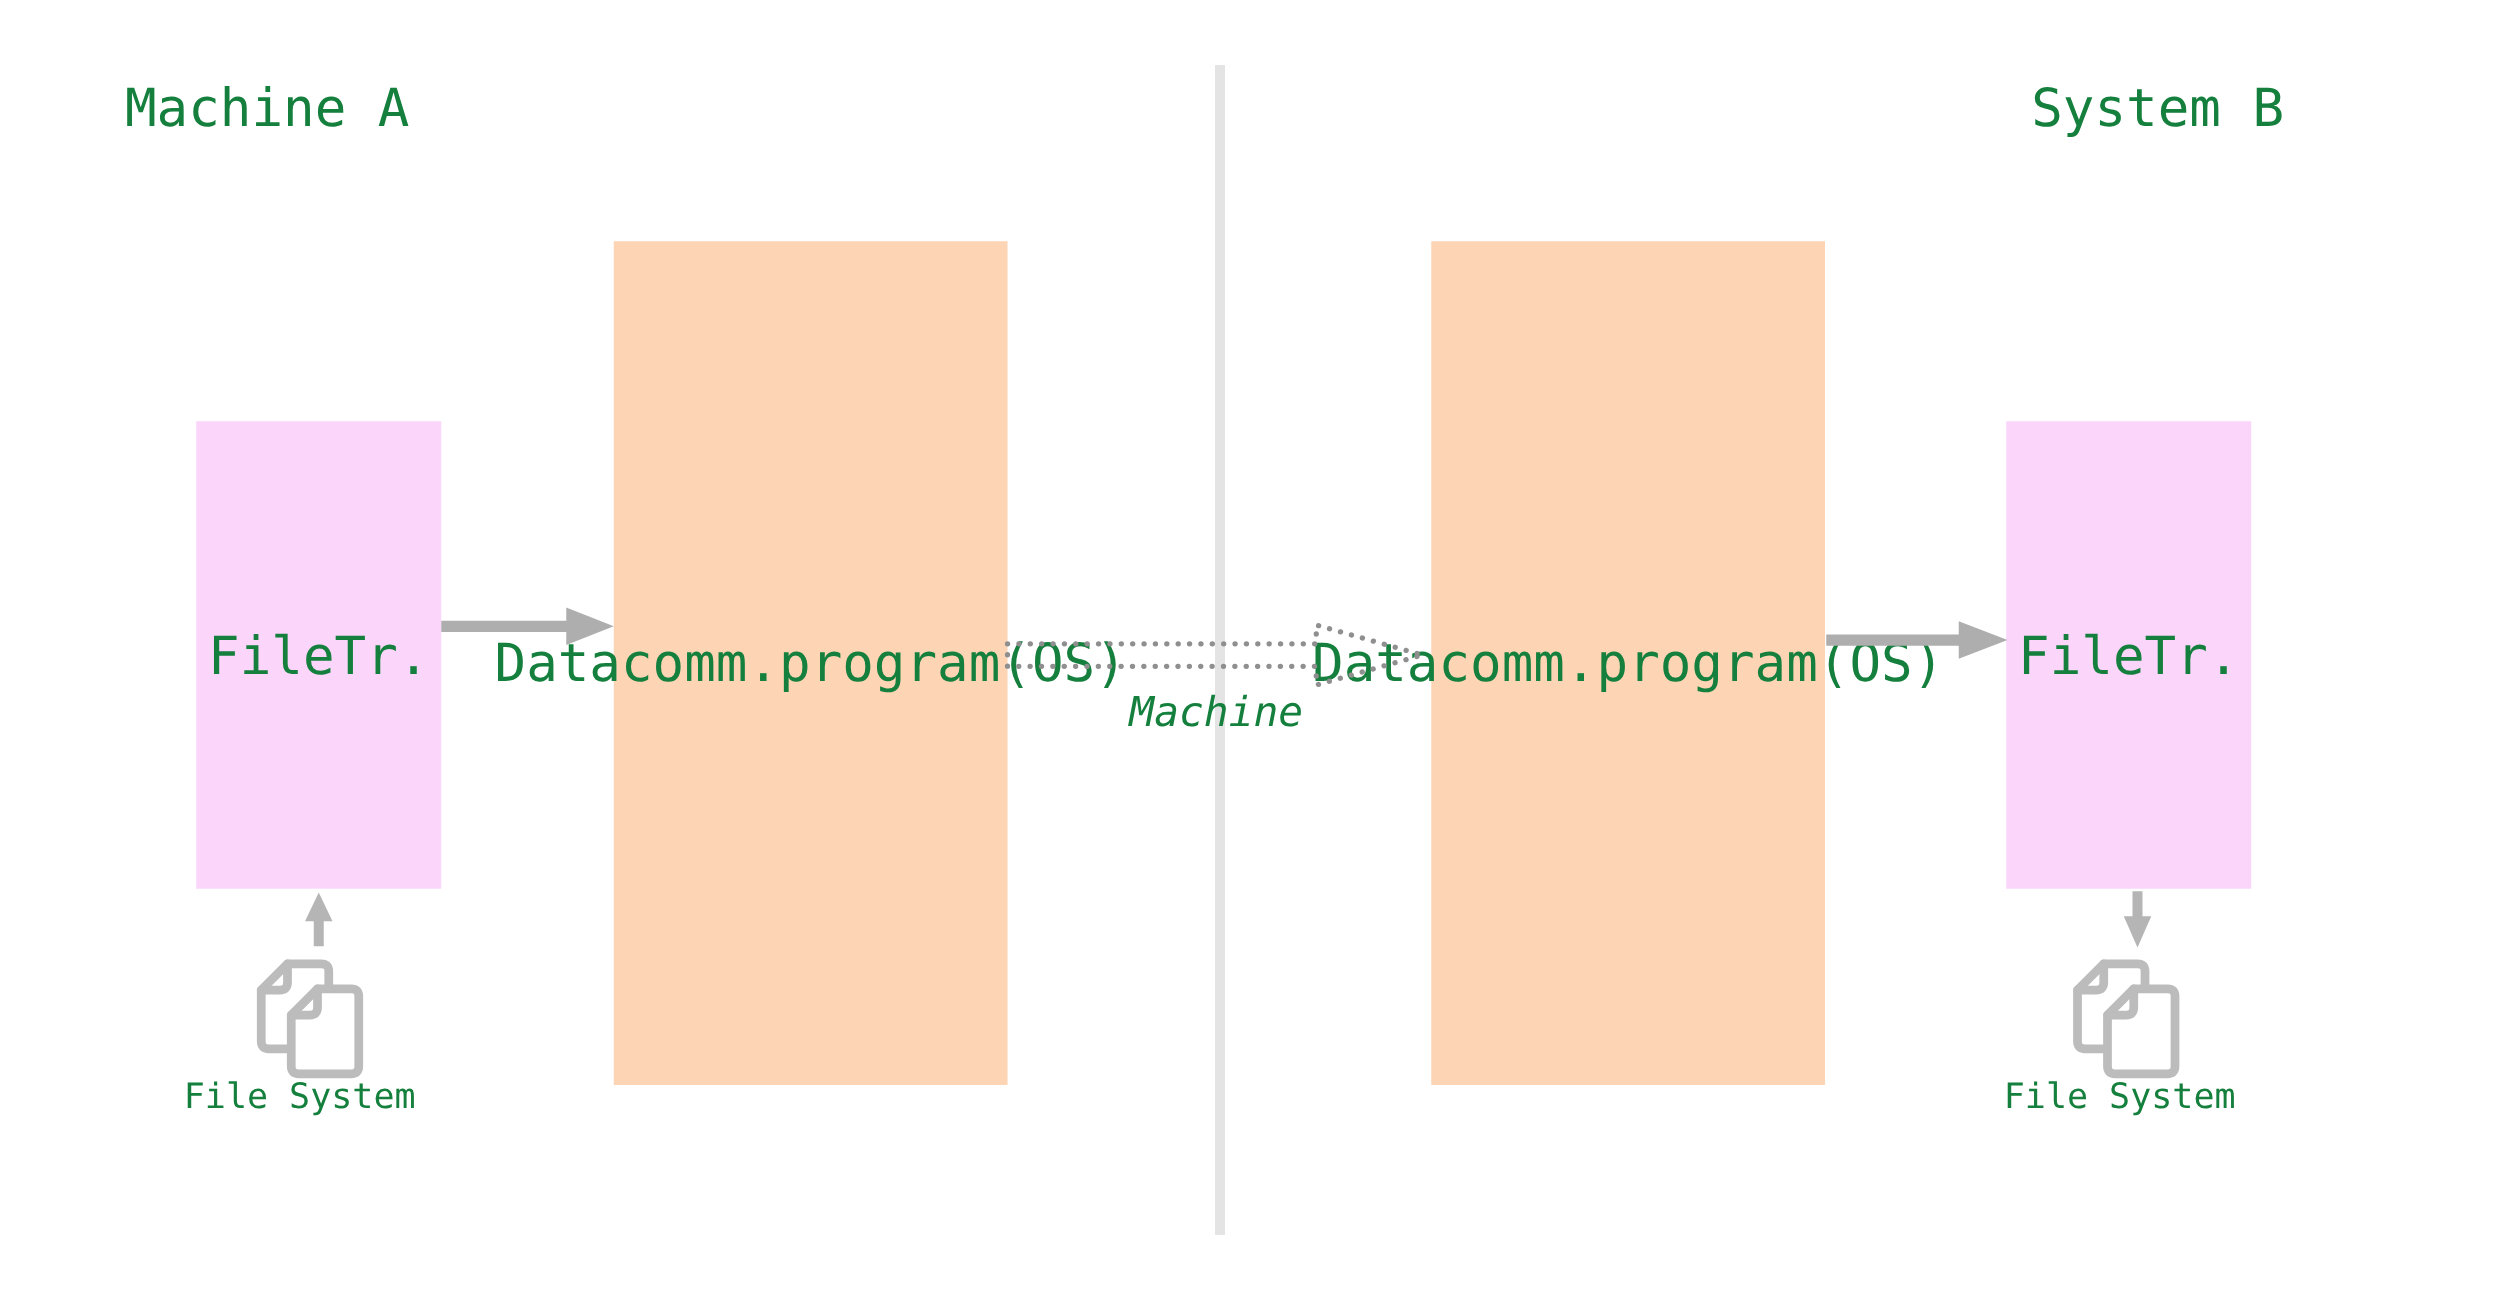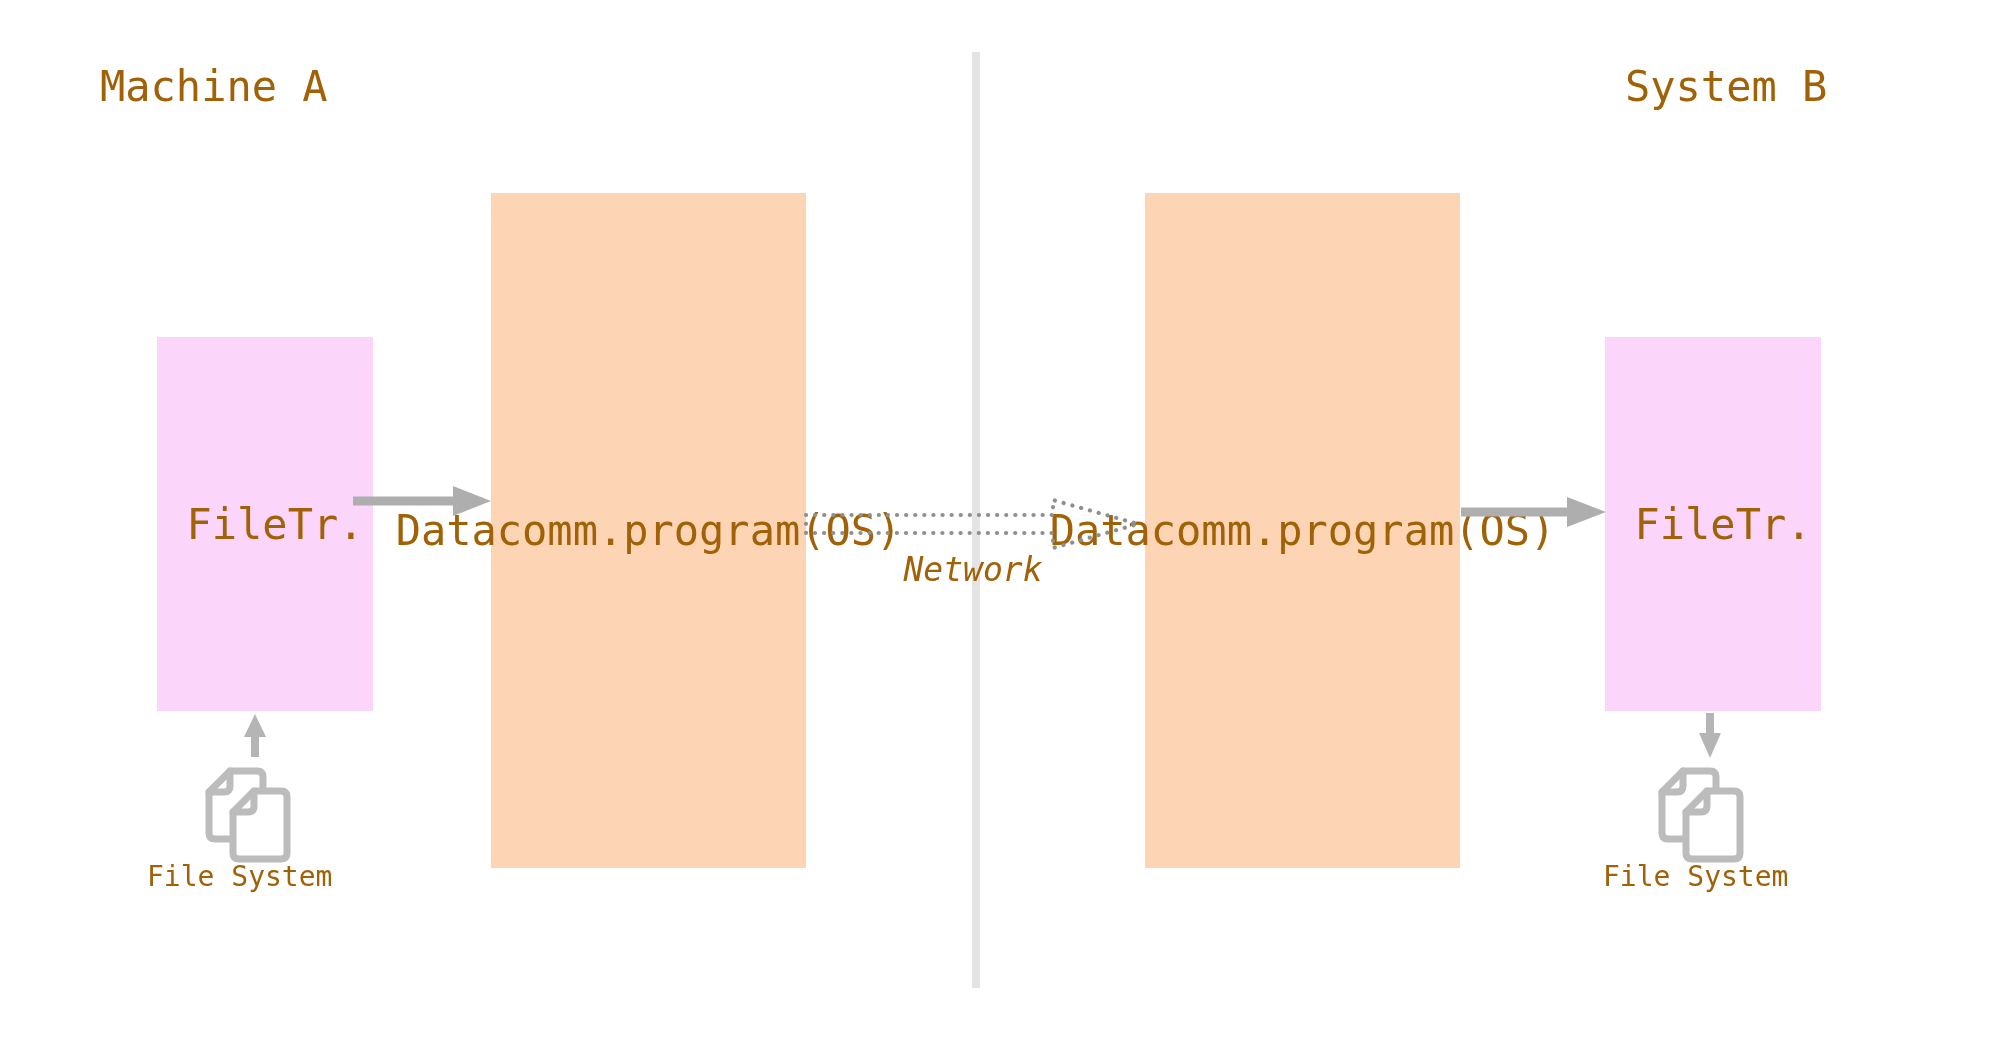--- a/index.html
+++ b/index.html
@@ -1,24 +1,24 @@
 <!DOCTYPE html>
 <html><head>
 <meta charset="utf-8">
 <style>
   html,body{margin:0;padding:0;background:#ffffff;}
   .canvas{
     position:relative;width:2000px;height:1050px;background:#ffffff;overflow:hidden;
-    font-family:"DejaVu Sans Mono","Liberation Mono",monospace;color:#a16207;
+    font-family:"DejaVu Sans Mono","Liberation Mono",monospace;color:#15803d;
   }
   .abs{position:absolute;}
   .machine-label{font-size:42px;line-height:1.2;font-weight:500;white-space:pre;}
   .box{display:flex;flex-direction:row;align-items:center;justify-content:center;text-align:center;}
   .box .ln{font-size:42px;line-height:1.5;white-space:pre;}
-  .pink{background:#fcd5fb;padding-left:20px;}
+  .pink{background:#fcd5fb;}
   .orange{background:#fdd4b4;}
   .box-file-left {left:157px;top:337px;width:196px;height:374px;}
   .box-os-left   {left:491px;top:193px;width:315px;height:675px;}
   .box-os-right  {left:1145px;top:193px;width:315px;height:675px;}
   .box-file-right{left:1605px;top:337px;width:196px;height:374px;}
   .divider{left:972px;top:52px;width:8px;height:936px;background:#e4e4e4;}
   .net-label{left:848px;top:550px;width:250px;text-align:center;font-size:33px;line-height:1.2;font-style:italic;white-space:pre;}
   .fs-label{font-size:28px;line-height:1.2;text-align:left;width:200px;white-space:pre;}
   .fs-left{left:147px;top:860px;}
   .fs-right{left:1603px;top:860px;}
@@ -58,21 +58,21 @@
     <div class="ln">comm.</div>
     <div class="ln">program</div>
     <div class="ln">(OS)</div>
   </div>
 
   <div class="abs box pink box-file-right">
     <div class="ln">File</div>
     <div class="ln">Tr.</div>
   </div>
 
-  <div class="abs net-label">Network</div>
+  <div class="abs net-label">Machine</div>
 
   <div class="abs fs-label fs-left">File System</div>
   <div class="abs fs-label fs-right">File System</div>
 
   <svg class="overlay" viewBox="0 0 2000 1050" aria-hidden="true">
 
     <g class="solid-arrow">
       <line x1="353" y1="501" x2="459" y2="501"></line>
       <polygon points="453,486 491,501 453,516"></polygon>
     </g>

